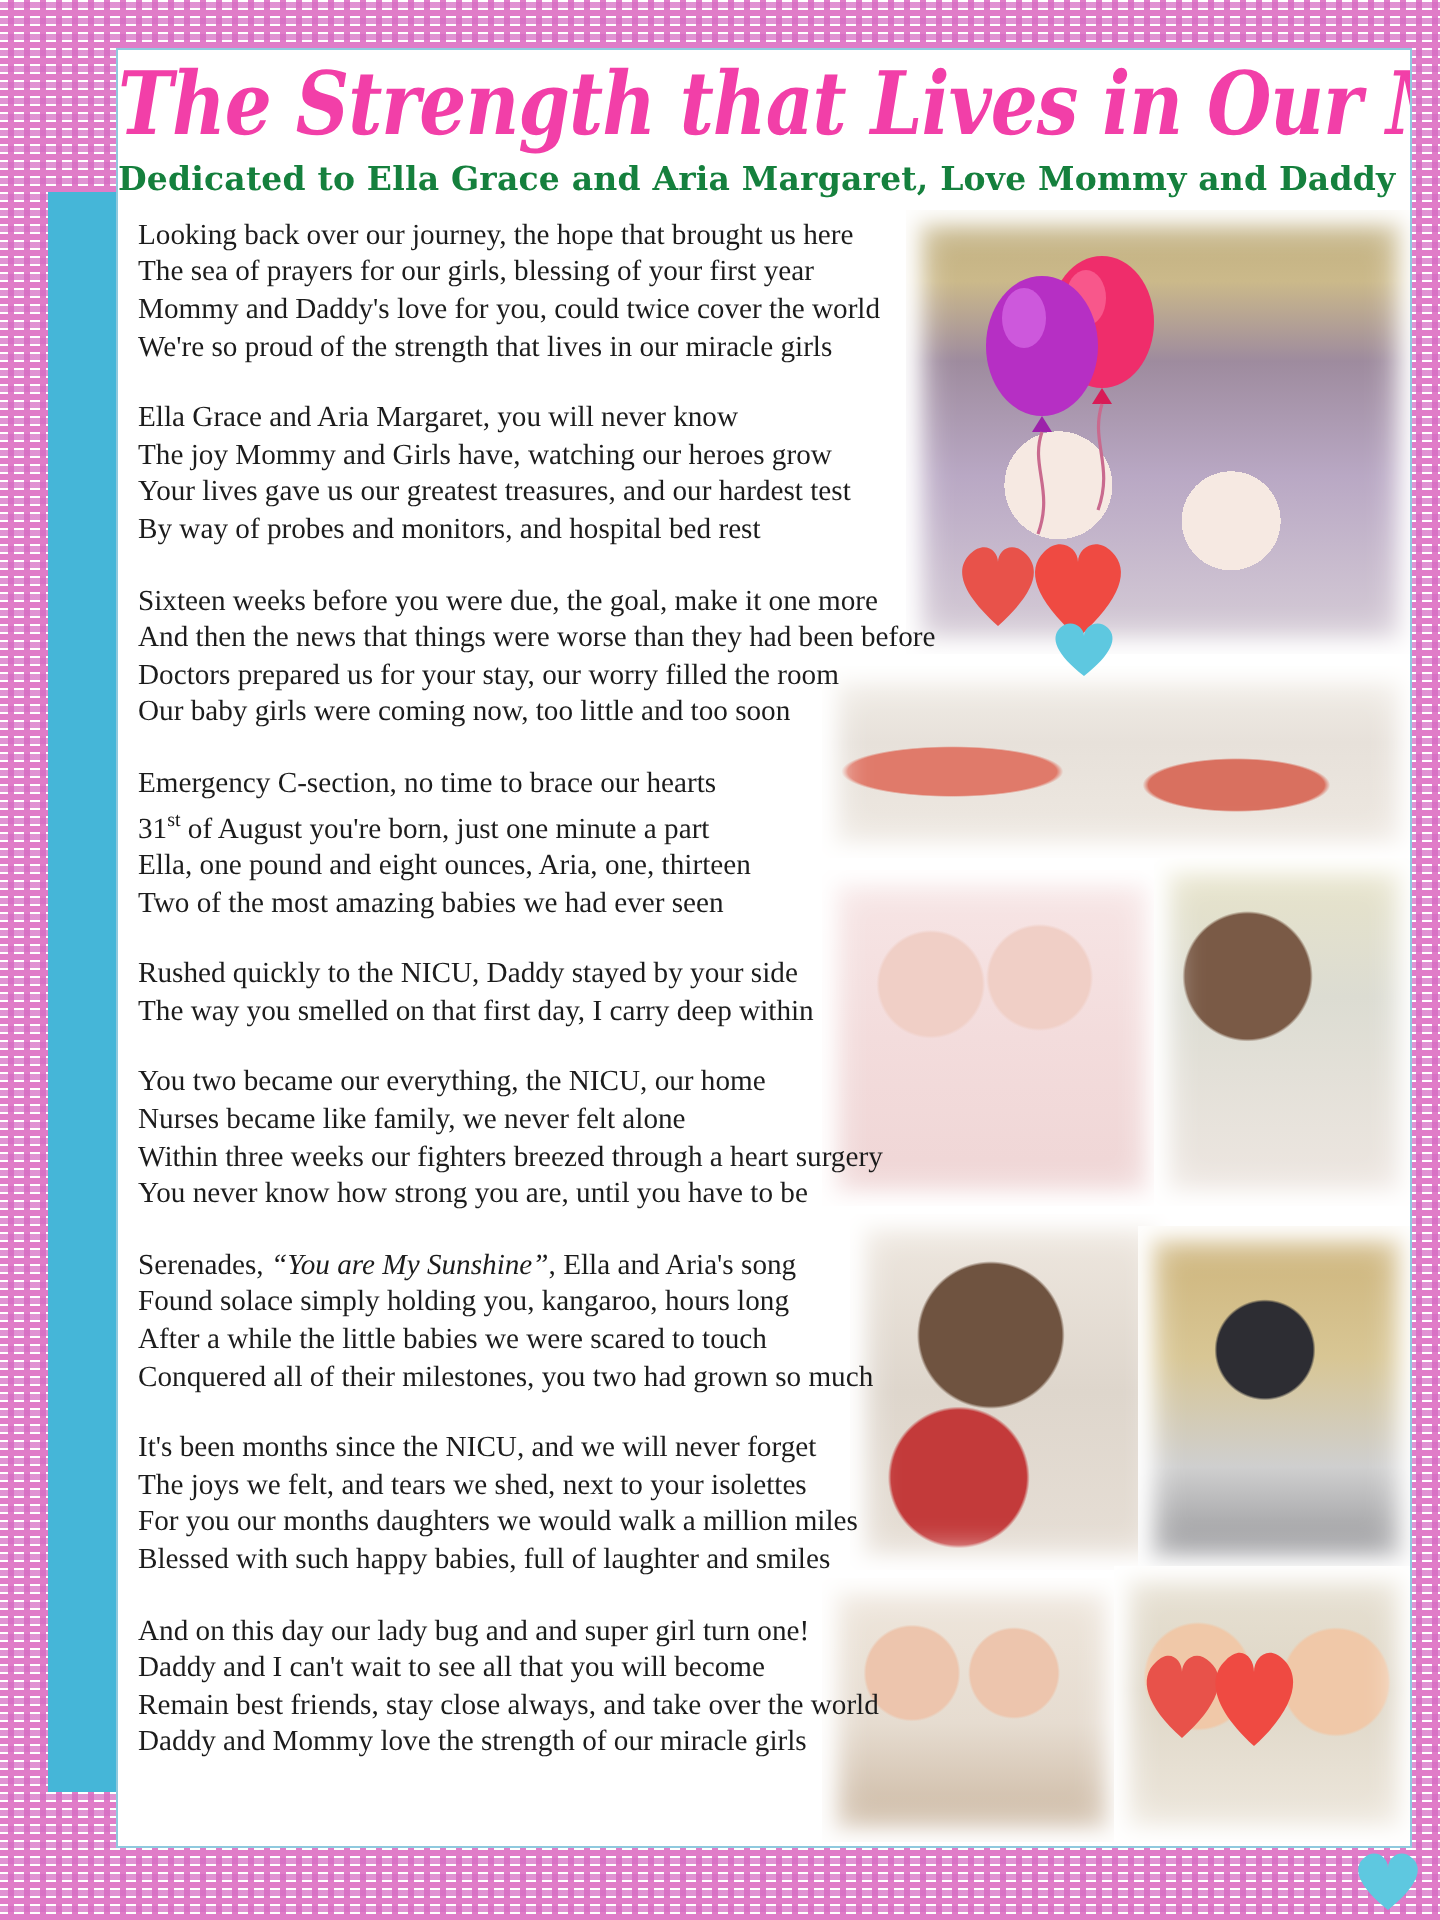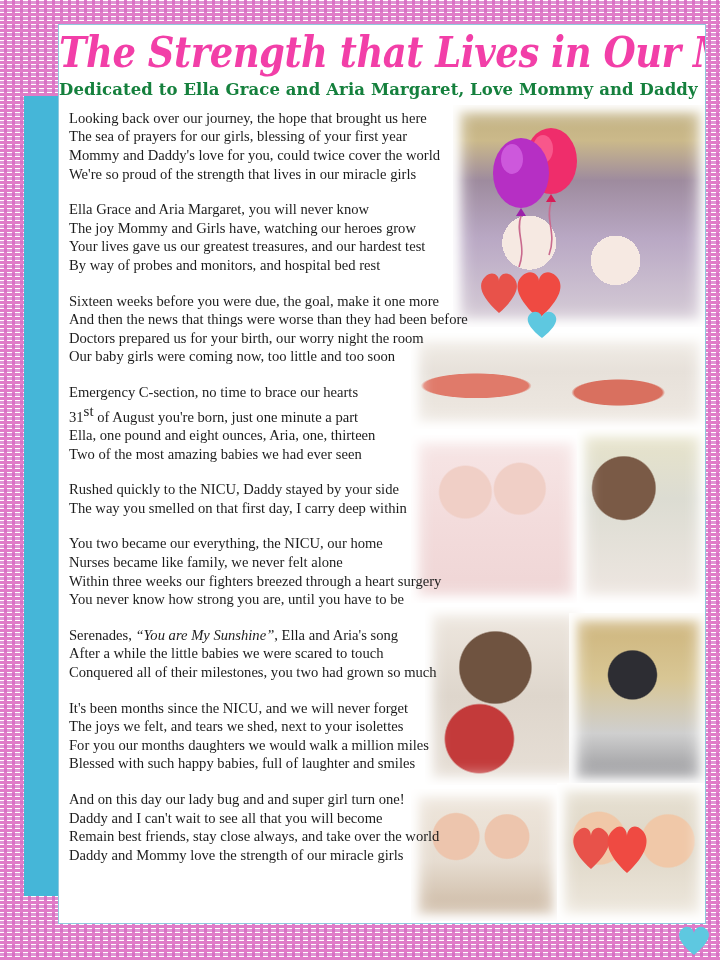--- a/index.html
+++ b/index.html
@@ -113,21 +113,21 @@
     margin: 0 0 17px 0;
   }
   .line {
     font-family: "Liberation Serif", serif;
     font-size: 14.6px;
     line-height: 18.6px;
     color: #1c1c1c;
     white-space: nowrap;
   }
   .line .sup {
-    font-size: 15px;
+    font-size: 10px;
     vertical-align: super;
   }
   .line .song {
     font-style: italic;
   }
 
   
   .collage {
     position: absolute;
     right: -2px;
@@ -220,41 +220,42 @@
           </div>
           <div class="stanza">
             <div class="line">Ella Grace and Aria Margaret, you will never know</div>
             <div class="line">The joy Mommy and Girls have, watching our heroes grow</div>
             <div class="line">Your lives gave us our greatest treasures, and our hardest test</div>
             <div class="line">By way of probes and monitors, and hospital bed rest</div>
           </div>
           <div class="stanza">
             <div class="line">Sixteen weeks before you were due, the goal, make it one more</div>
             <div class="line">And then the news that things were worse than they had been before</div>
-            <div class="line">Doctors prepared us for your birth, our worry night the room</div>
+            <div class="line">Doctors prepared us for your stay, our worry filled the room</div>
             <div class="line">Our baby girls were coming now, too little and too soon</div>
           </div>
           <div class="stanza">
             <div class="line">Emergency C-section, no time to brace our hearts</div>
             <div class="line">31<span class="sup">st</span> of August you're born, just one minute a part</div>
             <div class="line">Ella, one pound and eight ounces, Aria, one, thirteen</div>
             <div class="line">Two of the most amazing babies we had ever seen</div>
           </div>
           <div class="stanza">
             <div class="line">Rushed quickly to the NICU, Daddy stayed by your side</div>
             <div class="line">The way you smelled on that first day, I carry deep within</div>
           </div>
           <div class="stanza">
             <div class="line">You two became our everything, the NICU, our home</div>
             <div class="line">Nurses became like family, we never felt alone</div>
             <div class="line">Within three weeks our fighters breezed through a heart surgery</div>
             <div class="line">You never know how strong you are, until you have to be</div>
           </div>
           <div class="stanza">
             <div class="line">Serenades, <span class="song">“You are My Sunshine”</span>, Ella and Aria's song</div>
+            <div class="line">Found solace simply holding you, kangaroo, hours long</div>
             <div class="line">After a while the little babies we were scared to touch</div>
             <div class="line">Conquered all of their milestones, you two had grown so much</div>
           </div>
           <div class="stanza">
             <div class="line">It's been months since the NICU, and we will never forget</div>
             <div class="line">The joys we felt, and tears we shed, next to your isolettes</div>
             <div class="line">For you our months daughters we would walk a million miles</div>
             <div class="line">Blessed with such happy babies, full of laughter and smiles</div>
           </div>
           <div class="stanza">

